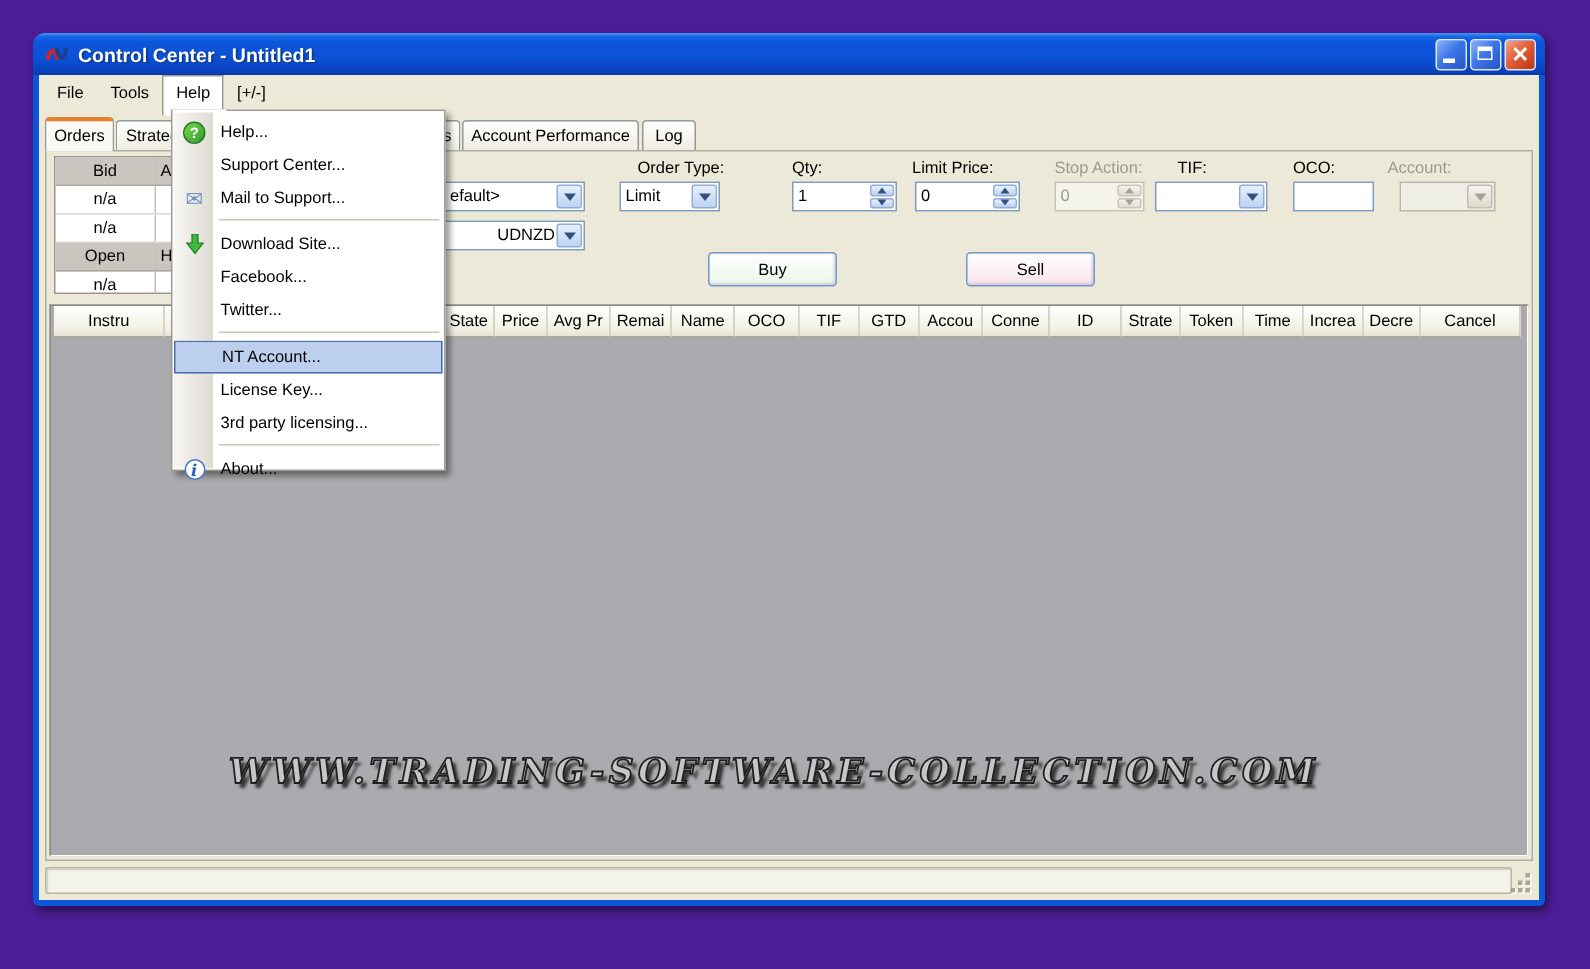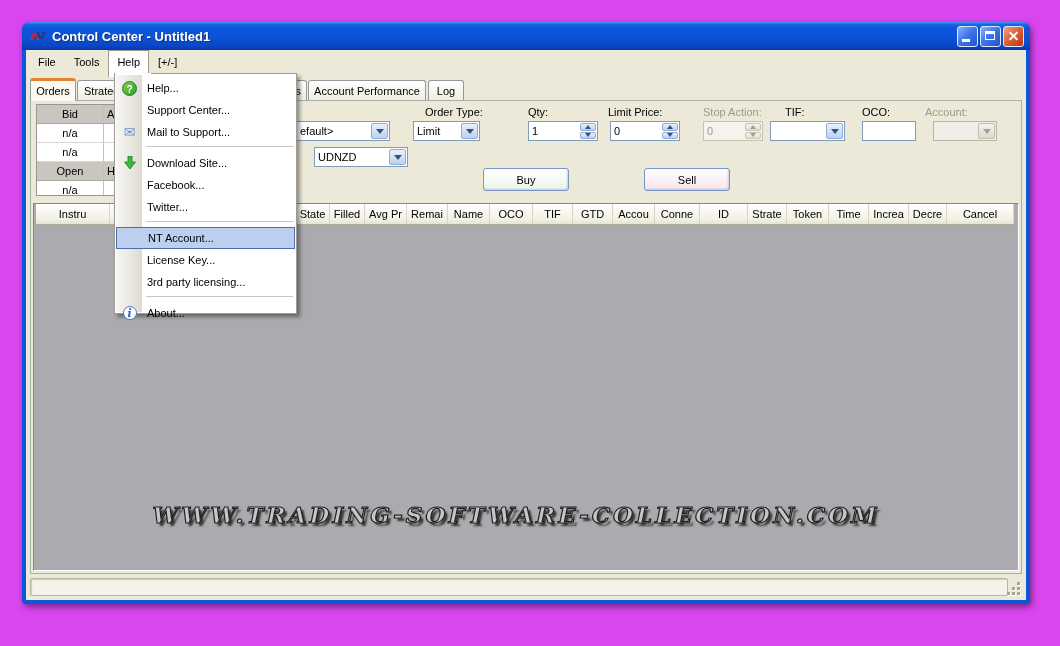--- a/index.html
+++ b/index.html
@@ -1,16 +1,16 @@
 <!DOCTYPE html>
 <html><head>
 <meta charset="utf-8">
 <style>
   html,body{margin:0;padding:0;}
-  .desktop{position:relative;width:1060px;height:646px;background:#d946ef;overflow:hidden;
+  .desktop{position:relative;width:1060px;height:646px;background:#4c1d95;overflow:hidden;
            font-family:"Liberation Sans",sans-serif;font-size:11px;color:#000;}
   
   .frame{position:absolute;left:22px;top:22px;width:1008px;height:582px;background:#0D55DA;
          border-radius:8px 8px 4px 4px;box-shadow:2px 3px 6px rgba(0,0,0,.45);}
   .titlebar{position:absolute;left:0;top:0;width:100%;height:28px;border-radius:8px 8px 0 0;
     background:linear-gradient(180deg,#4C94F4 0%,#1766E6 9%,#0D55D9 22%,#0C52D6 55%,#0A46C4 86%,#0838A8 100%);
     display:flex;align-items:center;}
   .app-icon{width:18px;height:18px;margin-left:7px;display:flex;align-items:center;justify-content:center;}
   .title-text{margin-left:5px;color:#fff;font-weight:bold;font-size:13px;text-shadow:1px 1px 1px #12357E;}
   .tb-btns{position:absolute;right:6px;top:4px;display:flex;gap:2px;}
@@ -192,21 +192,21 @@
         <span class="oe-label" style="left:754px;">TIF:</span>
         <span class="oe-label" style="left:831px;">OCO:</span>
         <span class="oe-label dim" style="left:894px;">Account:</span>
 
         <div class="combo" style="left:265px;top:20px;width:94px;">
           <span class="combo-text">efault&gt;</span>
           <span class="combo-btn">
               <i class="chev"></i>
             </span>
         </div>
-        <div class="combo" style="left:283px;top:46px;width:94px;">
+        <div class="combo" style="left:265px;top:46px;width:94px;text-align:right;">
           <span class="combo-text">UDNZD</span>
           <span class="combo-btn">
               <i class="chev"></i>
             </span>
         </div>
         <div class="combo" style="left:382px;top:20px;width:67px;">
           <span class="combo-text">Limit</span>
           <span class="combo-btn">
               <i class="chev"></i>
             </span>
@@ -253,30 +253,30 @@
         <div class="txt" style="left:831px;top:20px;width:54px;">
           <input value="" style="">
         </div>
         <div class="combo disabled" style="left:902px;top:20px;width:64px;">
           <span class="combo-text"></span>
           <span class="combo-btn">
               <i class="chev"></i>
             </span>
         </div>
 
-        <button class="xbtn buy" style="left:452px;top:67px;">Buy</button>
+        <button class="xbtn buy" style="left:441px;top:67px;">Buy</button>
         <button class="xbtn sell" style="left:613px;top:67px;">Sell</button>
 
         <div class="dpanel">
           <div class="thead">
             <span class="th" style="width:74px">Instru</span>
             <span class="th" style="width:52px">Action</span>
             <span class="th spacer" style="width:134px"></span>
             <span class="th" style="width:34px">State</span>
-            <span class="th" style="width:35px">Filled</span>
+            <span class="th" style="width:35px">Price</span>
             <span class="th" style="width:42px">Avg Pr</span>
             <span class="th" style="width:41px">Remai</span>
             <span class="th" style="width:42px">Name</span>
             <span class="th" style="width:43px">OCO</span>
             <span class="th" style="width:40px">TIF</span>
             <span class="th" style="width:40px">GTD</span>
             <span class="th" style="width:42px">Accou</span>
             <span class="th" style="width:45px">Conne</span>
             <span class="th" style="width:48px">ID</span>
             <span class="th" style="width:39px">Strate</span>

